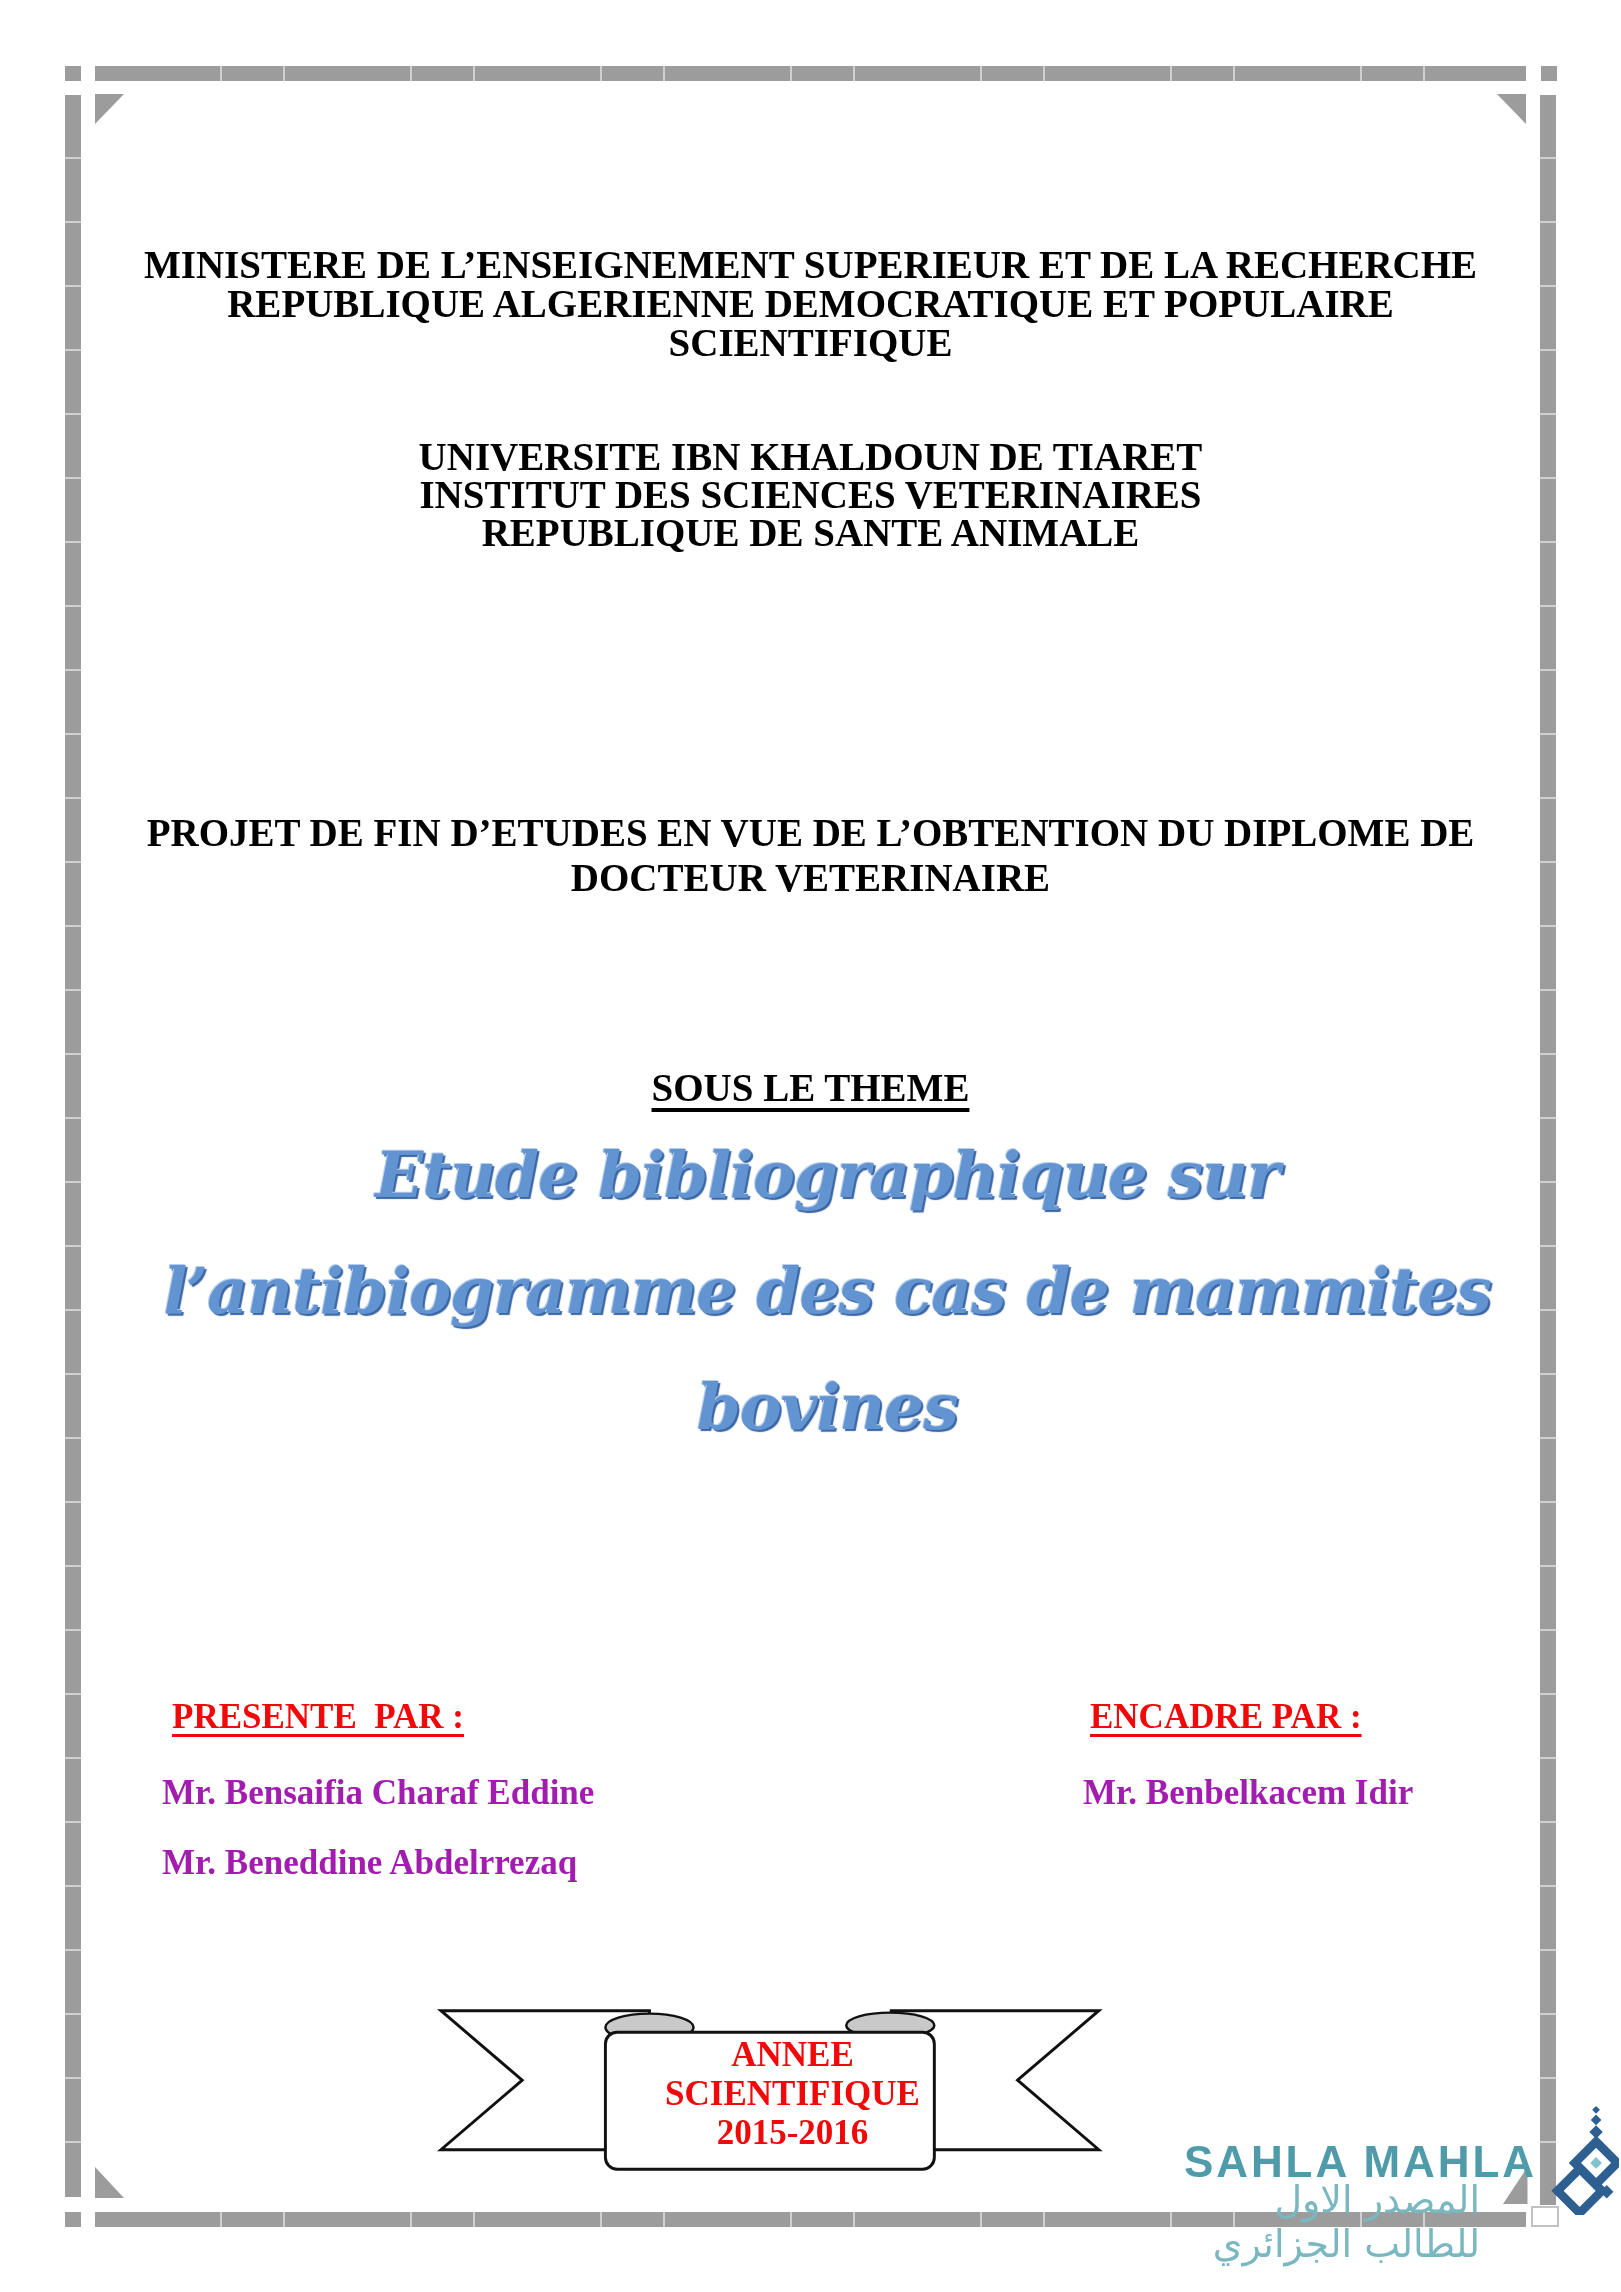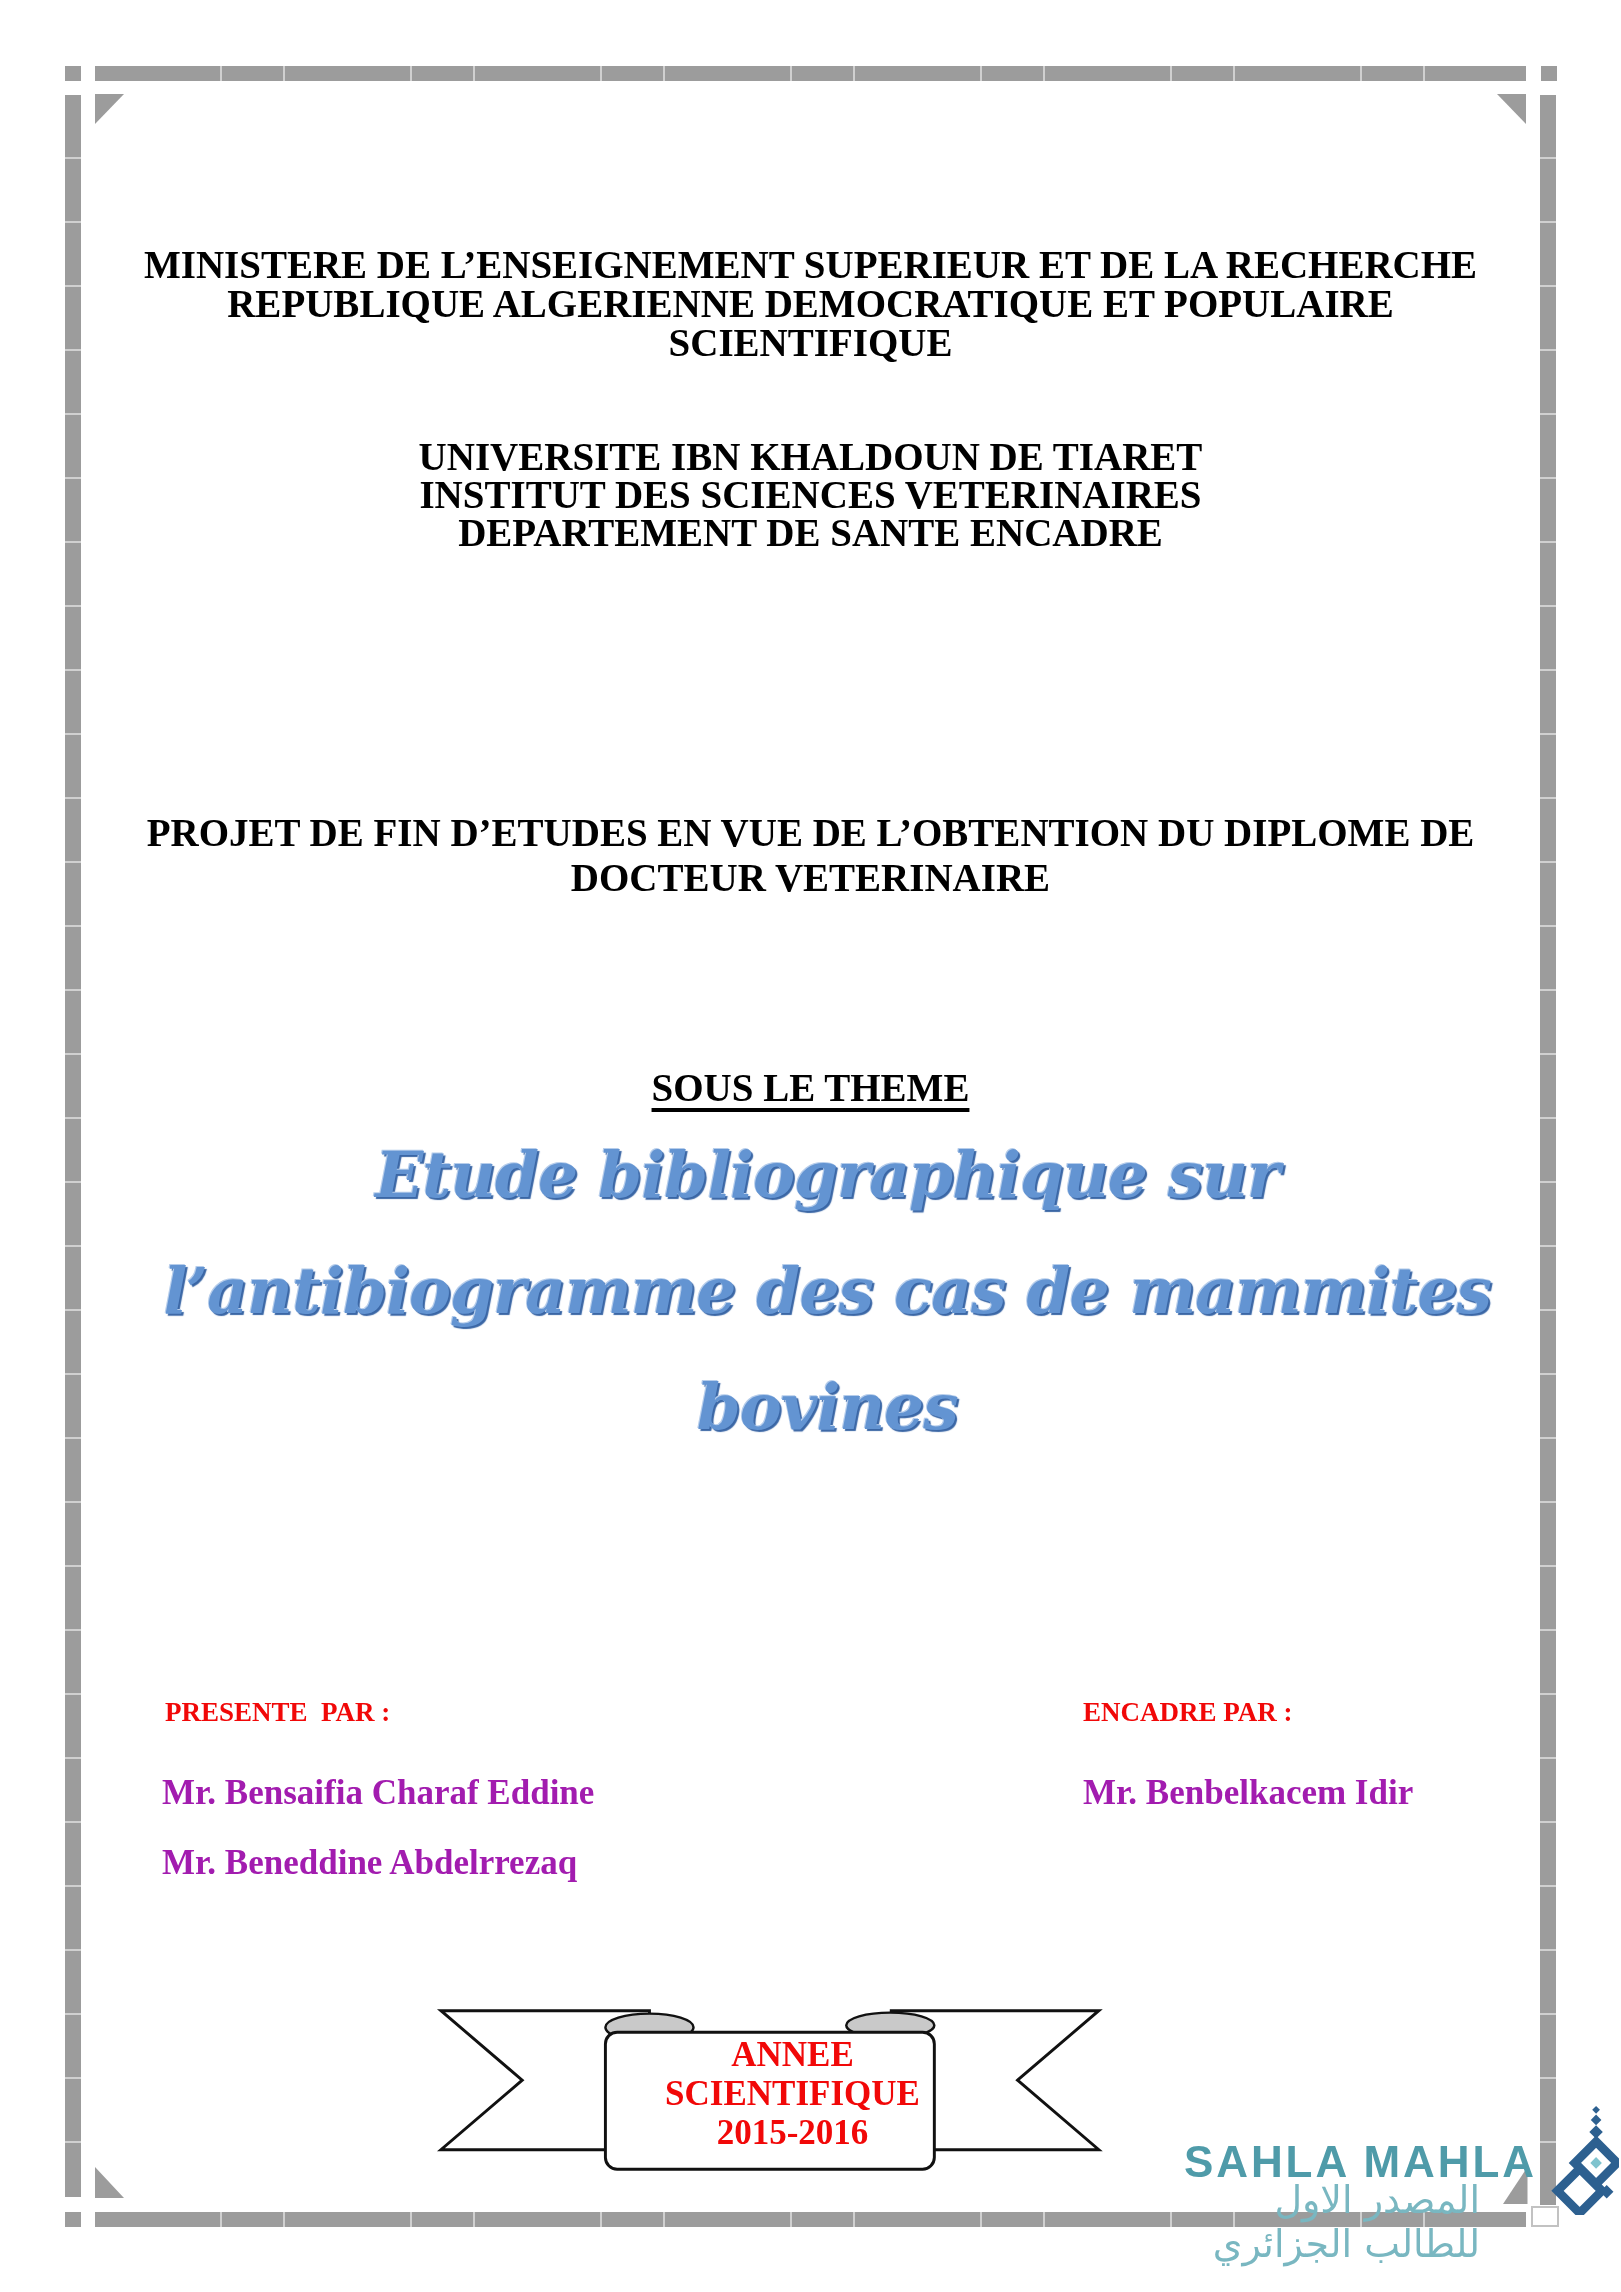--- a/index.html
+++ b/index.html
@@ -34,22 +34,22 @@
   .h40{font-size:39px;font-weight:700;line-height:39px;letter-spacing:0;}
   .lh39{line-height:38px;} .lh46{line-height:45px;}
   .underl{text-decoration:underline;text-decoration-thickness:3.9px;text-underline-offset:6.9px;}
   .thesis-title{left:16.7px;width:1621px;text-align:center;}
   .thesis-title .tline{
     font-family:"DejaVu Serif",serif;font-style:italic;font-weight:700;
     font-size:63px;line-height:116px;letter-spacing:-1px;color:var(--title-blue);
     text-shadow:-1px -1px 0 #b6cdeb,2px 2px 1px #3a66a5;
   }
   .red-label{
-    color:var(--accent-red);font-size:27px;font-weight:700;white-space:pre;
-    text-decoration-thickness:2.9px;text-underline-offset:5.9px;
+    color:var(--accent-red);font-size:35px;font-weight:700;white-space:pre;
+    text-decoration:underline;text-decoration-thickness:2.9px;text-underline-offset:5.9px;margin-left:7px;
   }
   .name{font-size:35px;font-weight:700;color:#a21caf;white-space:pre;}
   
   .banner-text{width:373px;text-align:center;color:var(--accent-red);
     font-size:35px;font-weight:700;line-height:39px;}
   
   .brand{font-family:"Liberation Sans","DejaVu Sans",sans-serif;font-weight:700;
     font-size:44px;letter-spacing:2.9px;color:var(--brand-teal);white-space:pre;margin-left:10px;}
   .tagline{font-family:"DejaVu Sans",sans-serif;font-size:38px;color:var(--tagline-teal);
     direction:rtl;width:306px;text-align:right;}
@@ -72,21 +72,21 @@
 
 <div class="abs cblock h40" style="top:245px;">
   <div>MINISTERE DE L’ENSEIGNEMENT SUPERIEUR ET DE LA RECHERCHE</div>
   <div>REPUBLIQUE ALGERIENNE DEMOCRATIQUE ET POPULAIRE</div>
   <div>SCIENTIFIQUE</div>
 </div>
 
 <div class="abs cblock h40 lh39" style="top:438px;">
   <div>UNIVERSITE IBN KHALDOUN DE TIARET</div>
   <div>INSTITUT DES SCIENCES VETERINAIRES</div>
-  <div>DEPARTEMENT DE SANTE ENCADRE</div>
+  <div>REPUBLIQUE DE SANTE ANIMALE</div>
 </div>
 
 <div class="abs cblock h40 lh46" style="top:810px;">
   <div>PROJET DE FIN D’ETUDES EN VUE DE L’OBTENTION DU DIPLOME DE</div>
   <div>DOCTEUR VETERINAIRE</div>
 </div>
 
 <div class="abs cblock h40" style="top:1068px;">
   <span class="underl">SOUS LE THEME</span>
 </div>

